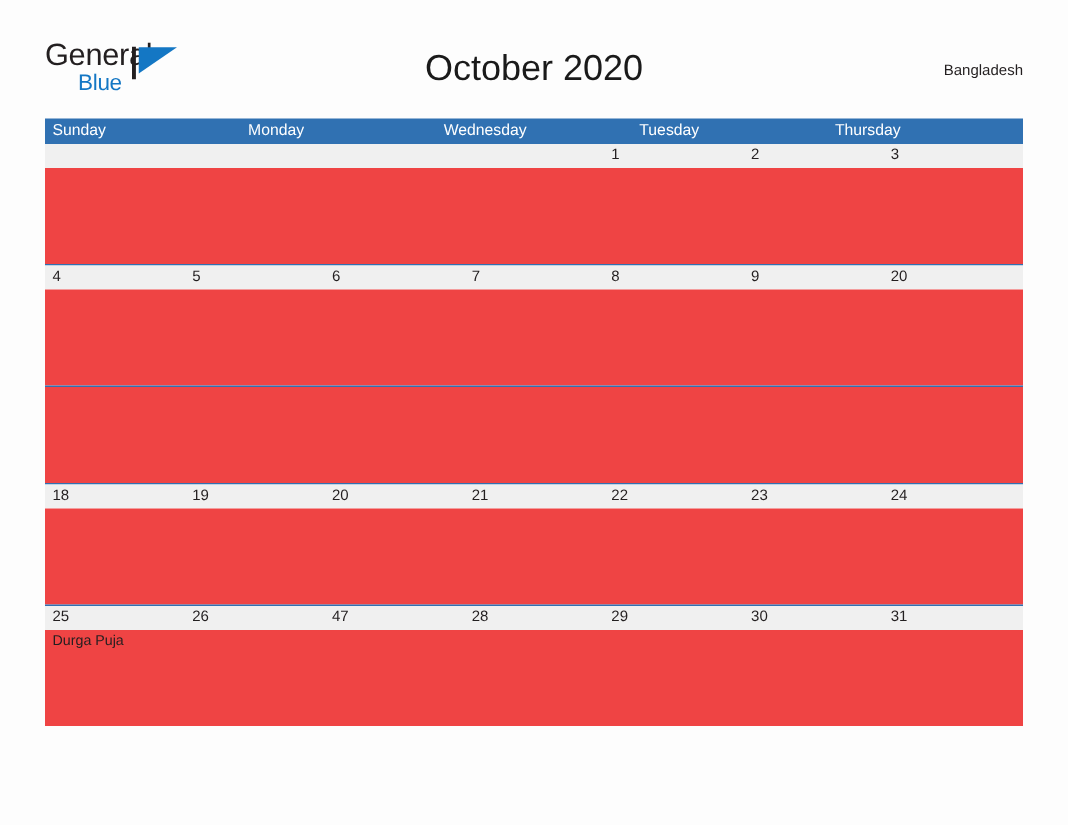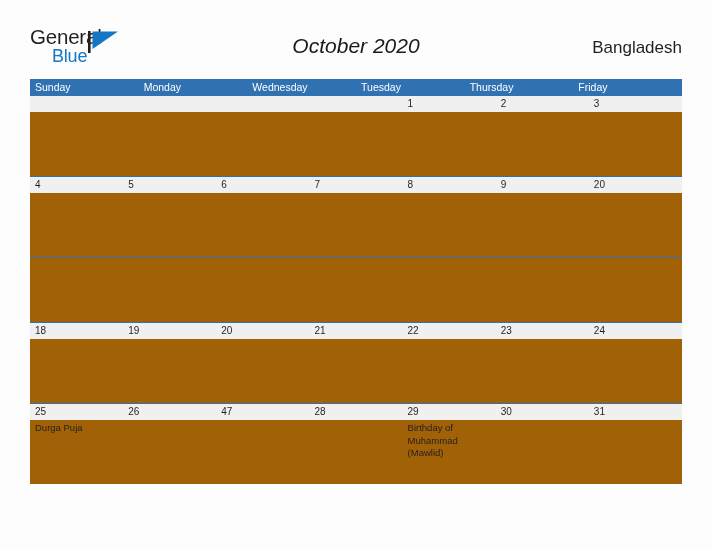--- a/index.html
+++ b/index.html
@@ -44,53 +44,52 @@
     font-size: 20.5px;
     color: #231f20;
     letter-spacing: -0.2px;
     line-height: 22px;
     white-space: nowrap;
   }
   .logo-blue {
     position: absolute;
     left: 22px;
     top: 19px;
-    font-size: 18px;
+    font-size: 15px;
     color: #1477c4;
     letter-spacing: -0.2px;
     line-height: 22px;
     white-space: nowrap;
   }
   .logo-flag {
     position: absolute;
     left: 58px;
     top: 5px;
     width: 32px;
     height: 22px;
   }
 
   .cal-title {
     position: absolute;
     left: 0;
     top: 0;
     width: 652px;
     text-align: center;
-    font-size: 21px;
+    font-size: 24px;
     font-weight: 400;
     color: #1a1a1a;
     line-height: 40px;
     letter-spacing: 0px;
-    font-style: italic;
   }
 
   .country {
     position: absolute;
     right: 0;
     top: 12px;
-    font-size: 17px;
+    font-size: 10px;
     color: #231f20;
     line-height: 20px;
     white-space: nowrap;
   }
 
   
   .calendar {
     position: absolute;
     left: 30px;
     top: 79px;
@@ -120,21 +119,21 @@
     border-top: 1.5px solid #3071b2;
   }
 
   .week-dates {
     display: flex;
     background: #f0f0f0;
     height: 16px;
   }
   .week-body {
     display: flex;
-    background: #a16207;
+    background: #ef4444;
     height: 64px;
   }
   .week:last-child .week-body {
     height: 64px;
   }
 
   .date-cell {
     flex: 1 1 0;
     font-size: 10px;
     color: #231f20;
@@ -179,21 +178,20 @@
   </div>
 
   <div class="calendar">
 
     <div class="dow-row">
       <div class="dow-cell">Sunday</div>
       <div class="dow-cell">Monday</div>
       <div class="dow-cell">Wednesday</div>
       <div class="dow-cell">Tuesday</div>
       <div class="dow-cell">Thursday</div>
-      <div class="dow-cell">Friday</div>
     </div>
 
     <div class="week">
       <div class="week-dates">
         <div class="date-cell"></div>
         <div class="date-cell"></div>
         <div class="date-cell"></div>
         <div class="date-cell"></div>
         <div class="date-cell">1</div>
         <div class="date-cell">2</div>
@@ -337,23 +335,20 @@
         <div class="event-cell">
             <div class="event-text"></div>
           </div>
         <div class="event-cell">
             <div class="event-text"></div>
           </div>
         <div class="event-cell">
             <div class="event-text"></div>
           </div>
         <div class="event-cell">
-            <div class="event-text">Birthday of Muhammad (Mawlid)</div>
-          </div>
-        <div class="event-cell">
             <div class="event-text"></div>
           </div>
         <div class="event-cell">
             <div class="event-text"></div>
           </div>
       </div>
     </div>
 
   </div>
 

